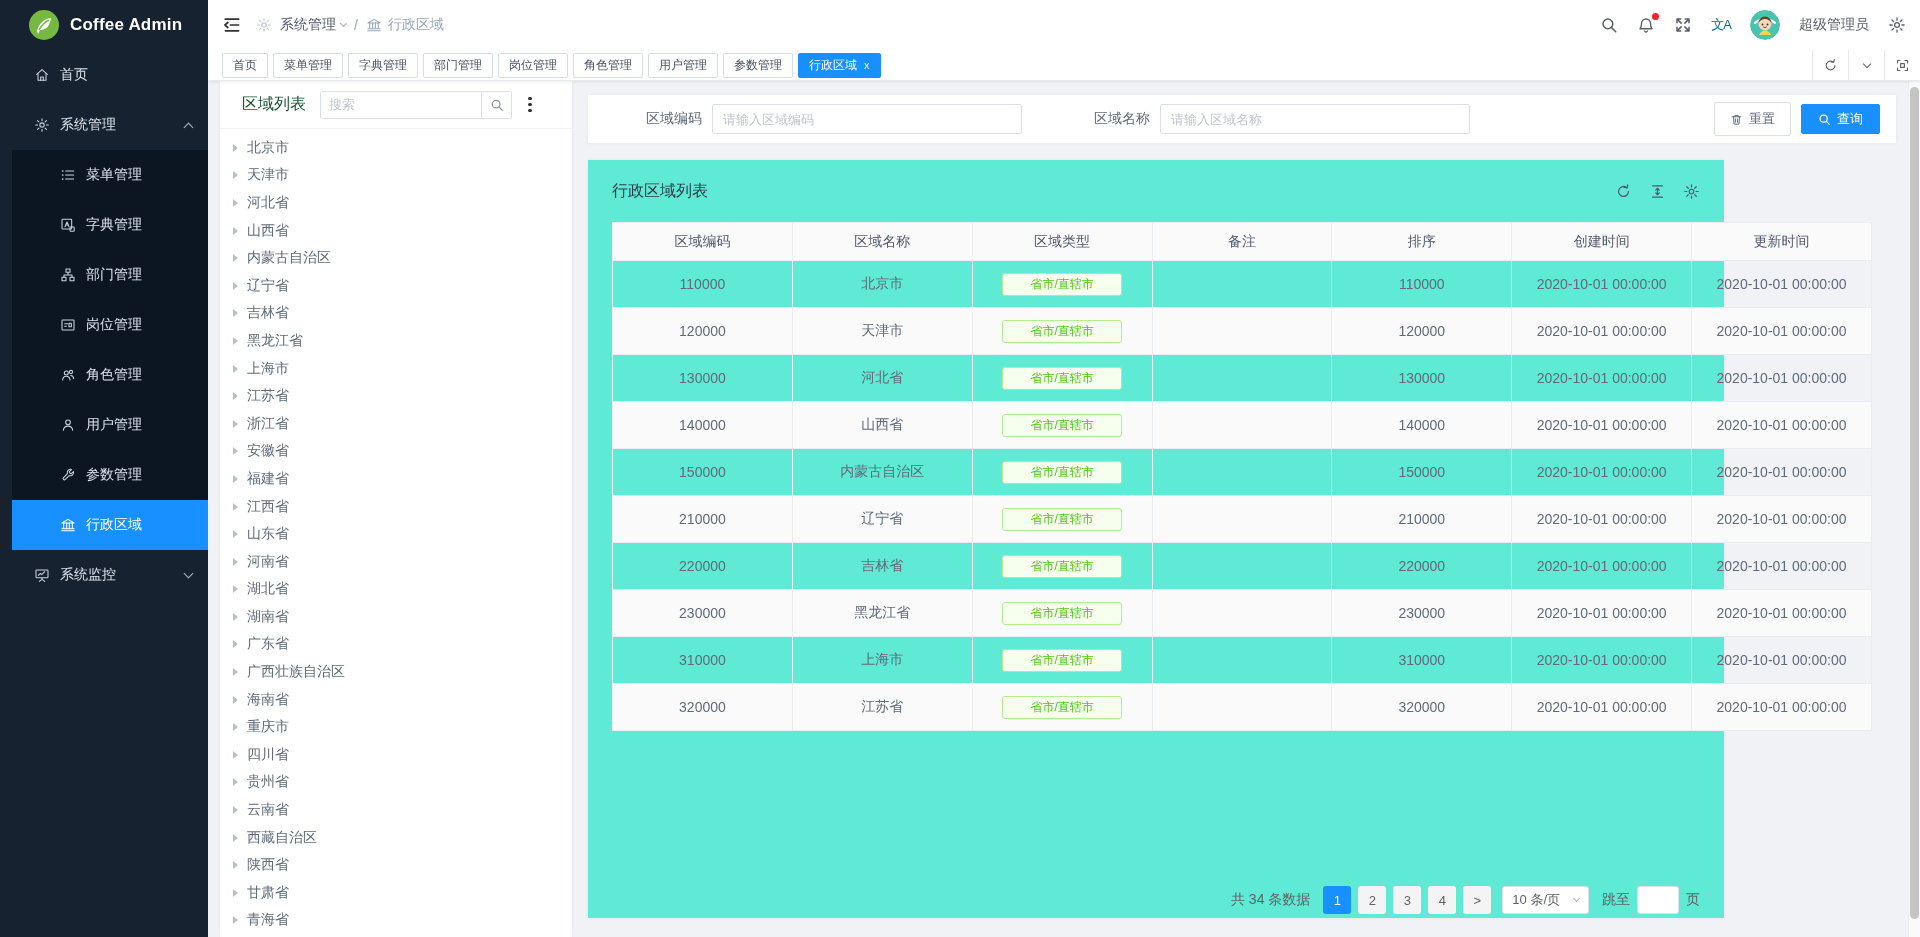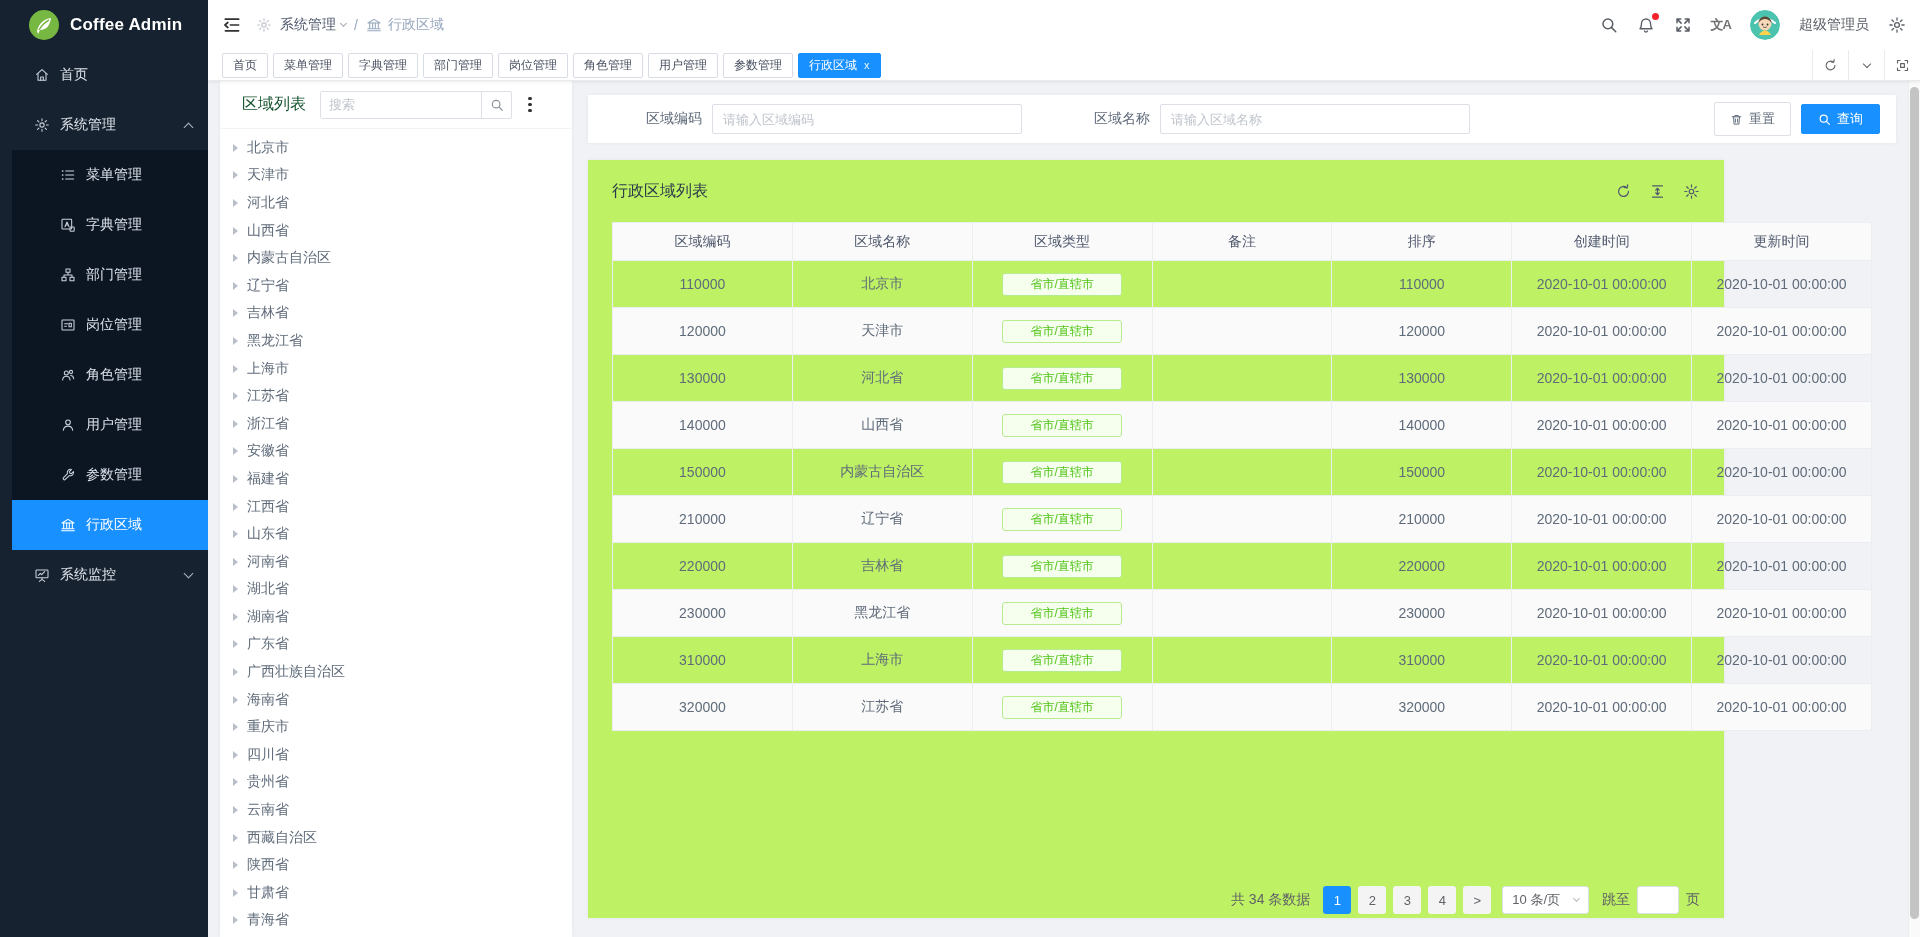--- a/index.html
+++ b/index.html
@@ -30,21 +30,21 @@
   .fold-btn{color:#303133;width:20px;height:20px;margin-right:14px;cursor:pointer;}
   .crumb{display:flex;align-items:center;gap:8px;font-size:14px;}
   .crumb .g-icon{color:#c0c4cc;}
   .crumb-section{color:#515a6e;display:flex;align-items:center;gap:5px;cursor:pointer;}
   .crumb-section .chev{width:5px;height:5px;color:#a2aab6;}
   .crumb-sep,.crumb-page{color:#97a8be;}
   .crumb-page{display:flex;align-items:center;gap:6px;}
   .topbar-right{margin-left:auto;display:flex;align-items:center;gap:19px;color:#5a5e66;}
   .tb-icon{width:18px;height:18px;cursor:pointer;position:relative;}
   .badge-dot{position:absolute;top:-3px;right:-4px;width:7px;height:7px;border-radius:50%;background:#f5222d;}
-  .translate{font-size:13px;font-weight:bold;color:#737373;cursor:pointer;letter-spacing:-1px;}
+  .translate{font-size:13px;font-weight:normal;color:#0369a1;cursor:pointer;letter-spacing:-1px;}
   .avatar{width:30px;height:30px;border-radius:50%;overflow:hidden;cursor:pointer;}
   .username{font-size:14px;color:#5a5e66;cursor:pointer;}
 
   
   .tabsbar{position:absolute;left:208px;top:50px;width:1712px;height:31px;background:#fff;border-bottom:1px solid #e8eaee;box-shadow:0 1px 3px rgba(0,0,0,.08);display:flex;align-items:center;padding-left:14px;z-index:9;}
   .tab{height:25px;border:1px solid #d8dce5;background:#fff;color:#495060;font-size:12px;padding:0 10px;margin-right:5px;border-radius:2px;display:inline-flex;align-items:center;gap:7px;cursor:pointer;white-space:nowrap;}
   .tab.active{background:var(--accent,#1890ff);border-color:var(--accent,#1890ff);color:#fff;}
   .tab-x{font-size:11px;line-height:1;opacity:.9;}
   .tab-tools{position:absolute;right:0;top:0;height:30px;display:flex;background:#fff;}
   .tab-tool{width:36px;display:flex;align-items:center;justify-content:center;border-left:1px solid #e8eaee;color:#606266;cursor:pointer;}
@@ -73,21 +73,21 @@
   .f-input{width:310px;height:30px;border:1px solid #dcdfe6;border-radius:2px;padding:0 10px;font-size:13px;color:#0f172a;outline:none;}
   .f-input::placeholder{color:#bfc4cc;}
   .f-actions{margin-left:auto;display:flex;gap:10px;align-items:center;}
   .btn{height:30px;border-radius:2px;font-size:13px;display:inline-flex;align-items:center;gap:6px;cursor:pointer;}
   .btn-reset{padding:16px 15px;border:1px solid #dcdfe6;background:#fff;color:#5f6b7a;}
   .btn-reset .icon{width:13px;height:13px;color:#5f6b7a;}
   .btn-primary{padding:0 16px;background:var(--accent,#1890ff);border:1px solid var(--accent,#1890ff);color:#fff;}
   .btn-primary .icon{width:13px;height:13px;}
 
   
-  .list-card{position:absolute;left:588px;top:160px;width:1136px;height:758px;background:#bef264;box-shadow:0 0 4px rgba(0,0,0,.05);padding:0 24px;}
+  .list-card{position:absolute;left:588px;top:160px;width:1136px;height:758px;background:#5eead4;box-shadow:0 0 4px rgba(0,0,0,.05);padding:0 24px;}
   .list-head{height:62px;display:flex;align-items:center;}
   .list-title{font-size:16px;color:#2b3a4a;}
   .list-tools{margin-left:auto;display:flex;gap:17px;color:#515a6e;}
   .list-tools .icon{width:17px;height:17px;cursor:pointer;}
   table{width:1260px;border-collapse:collapse;table-layout:fixed;}
   th{height:38px;background:#fafafa;font-size:14px;color:#515a6e;font-weight:normal;border:1px solid #ebeef0;}
   td{height:47px;text-align:center;font-size:14px;color:#5f6b7a;border:1px solid #ebeef0;}
   tr.even td{background:#fafafa;}
   .tag{display:inline-block;padding:2px 27px;font-size:12px;color:var(--tag-fg,#52c41a);background:var(--tag-bg,#f6ffed);border:1px solid var(--tag-bd,#b7eb8f);border-radius:3px;line-height:17px;}
 

